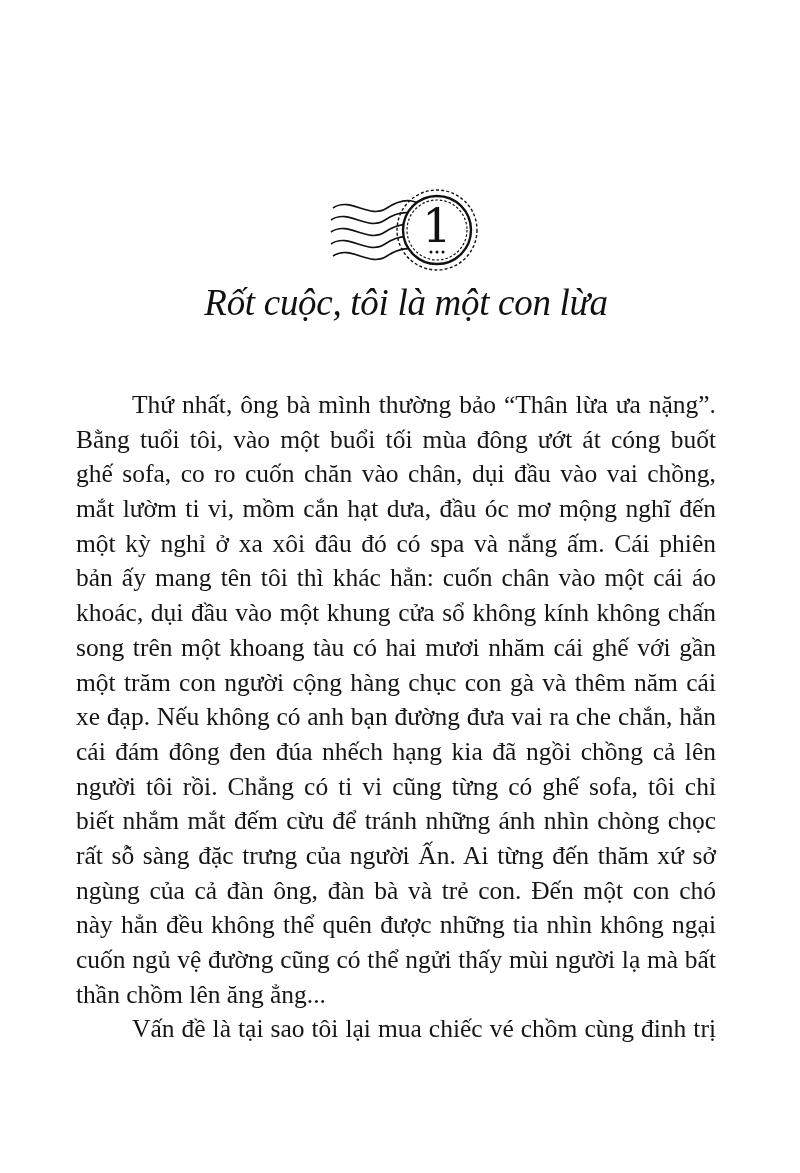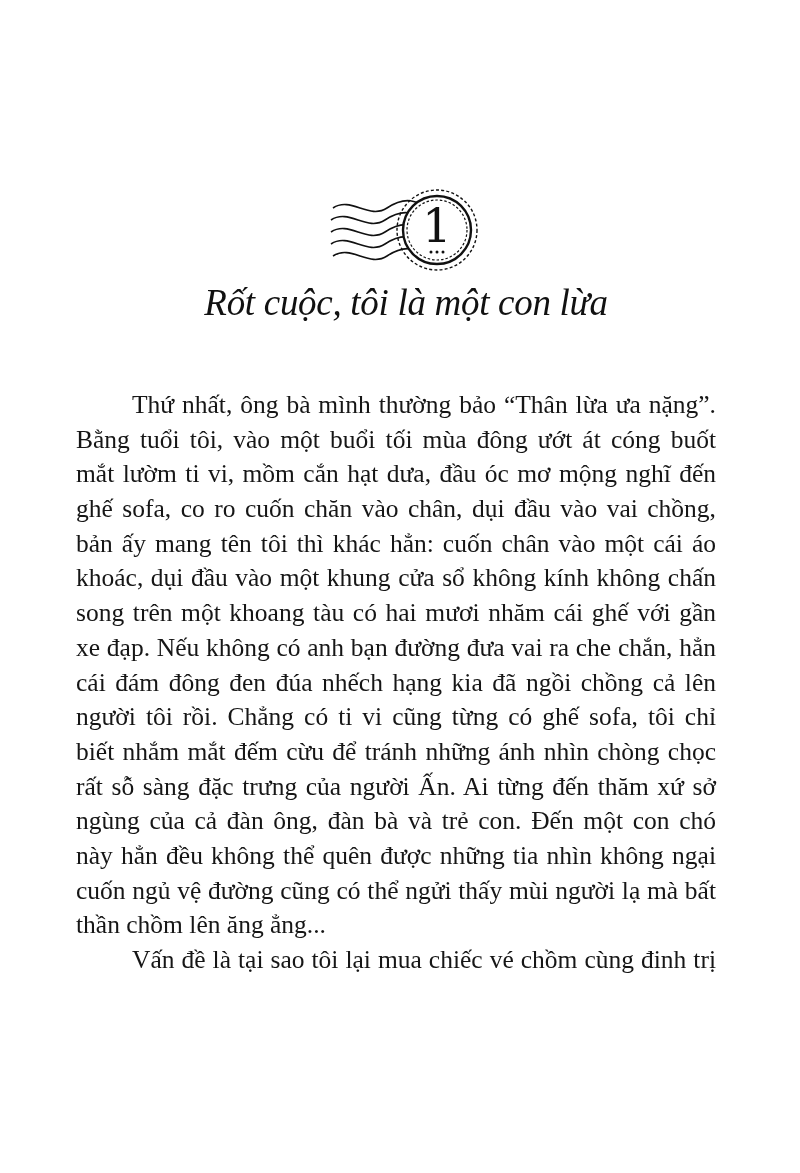--- a/index.html
+++ b/index.html
@@ -97,25 +97,27 @@
       <circle cx="114" cy="66" r="1.5"></circle>
     </g>
   </svg>
   <div class="chapter-number">1</div>
 
   <div class="chapter-title">Rốt cuộc, tôi là một con lừa</div>
 
   <div class="body-text" id="body-text">
       <span class="line indent">Thứ nhất, ông bà mình thường bảo “Thân lừa ưa nặng”.</span>
       <span class="line">Bằng tuổi tôi, vào một buổi tối mùa đông ướt át cóng buốt</span>
+      <span class="line">ghế sofa, co ro cuốn chăn vào chân, dụi đầu vào vai chồng,</span>
       <span class="line">mắt lườm ti vi, mồm cắn hạt dưa, đầu óc mơ mộng nghĩ đến</span>
-      <span class="line">ghế sofa, co ro cuốn chăn vào chân, dụi đầu vào vai chồng,</span>
+      <span class="line">một kỳ nghỉ ở xa xôi đâu đó có spa và nắng ấm. Cái phiên</span>
       <span class="line">bản ấy mang tên tôi thì khác hẳn: cuốn chân vào một cái áo</span>
       <span class="line">khoác, dụi đầu vào một khung cửa sổ không kính không chấn</span>
       <span class="line">song trên một khoang tàu có hai mươi nhăm cái ghế với gần</span>
+      <span class="line">một trăm con người cộng hàng chục con gà và thêm năm cái</span>
       <span class="line">xe đạp. Nếu không có anh bạn đường đưa vai ra che chắn, hẳn</span>
       <span class="line">cái đám đông đen đúa nhếch hạng kia đã ngồi chồng cả lên</span>
       <span class="line">người tôi rồi. Chẳng có ti vi cũng từng có ghế sofa, tôi chỉ</span>
       <span class="line">biết nhắm mắt đếm cừu để tránh những ánh nhìn chòng chọc</span>
       <span class="line">rất sỗ sàng đặc trưng của người Ấn. Ai từng đến thăm xứ sở</span>
       <span class="line">ngùng của cả đàn ông, đàn bà và trẻ con. Đến một con chó</span>
       <span class="line">này hẳn đều không thể quên được những tia nhìn không ngại</span>
       <span class="line">cuốn ngủ vệ đường cũng có thể ngửi thấy mùi người lạ mà bất</span>
       <span class="line last">thần chồm lên ăng ẳng...</span>
       <span class="line indent">Vấn đề là tại sao tôi lại mua chiếc vé chồm cùng đinh trị</span>

